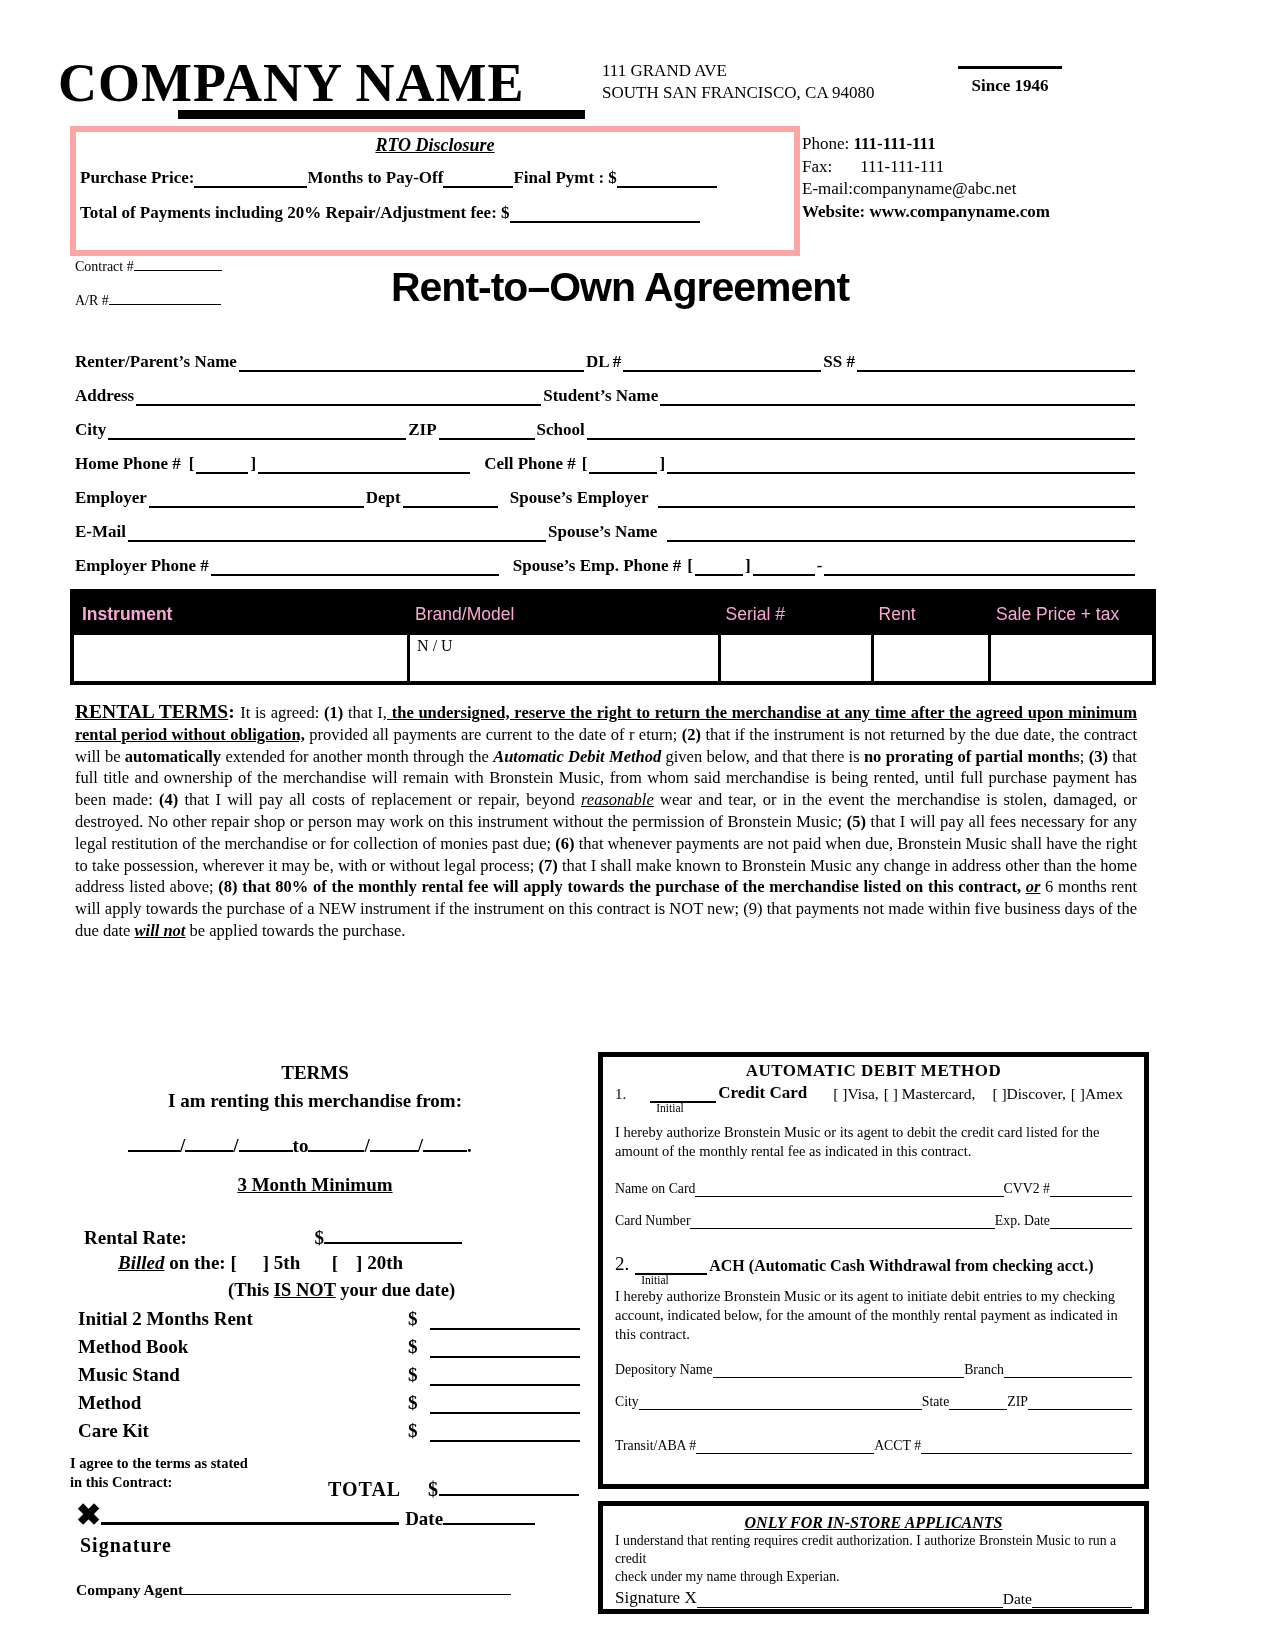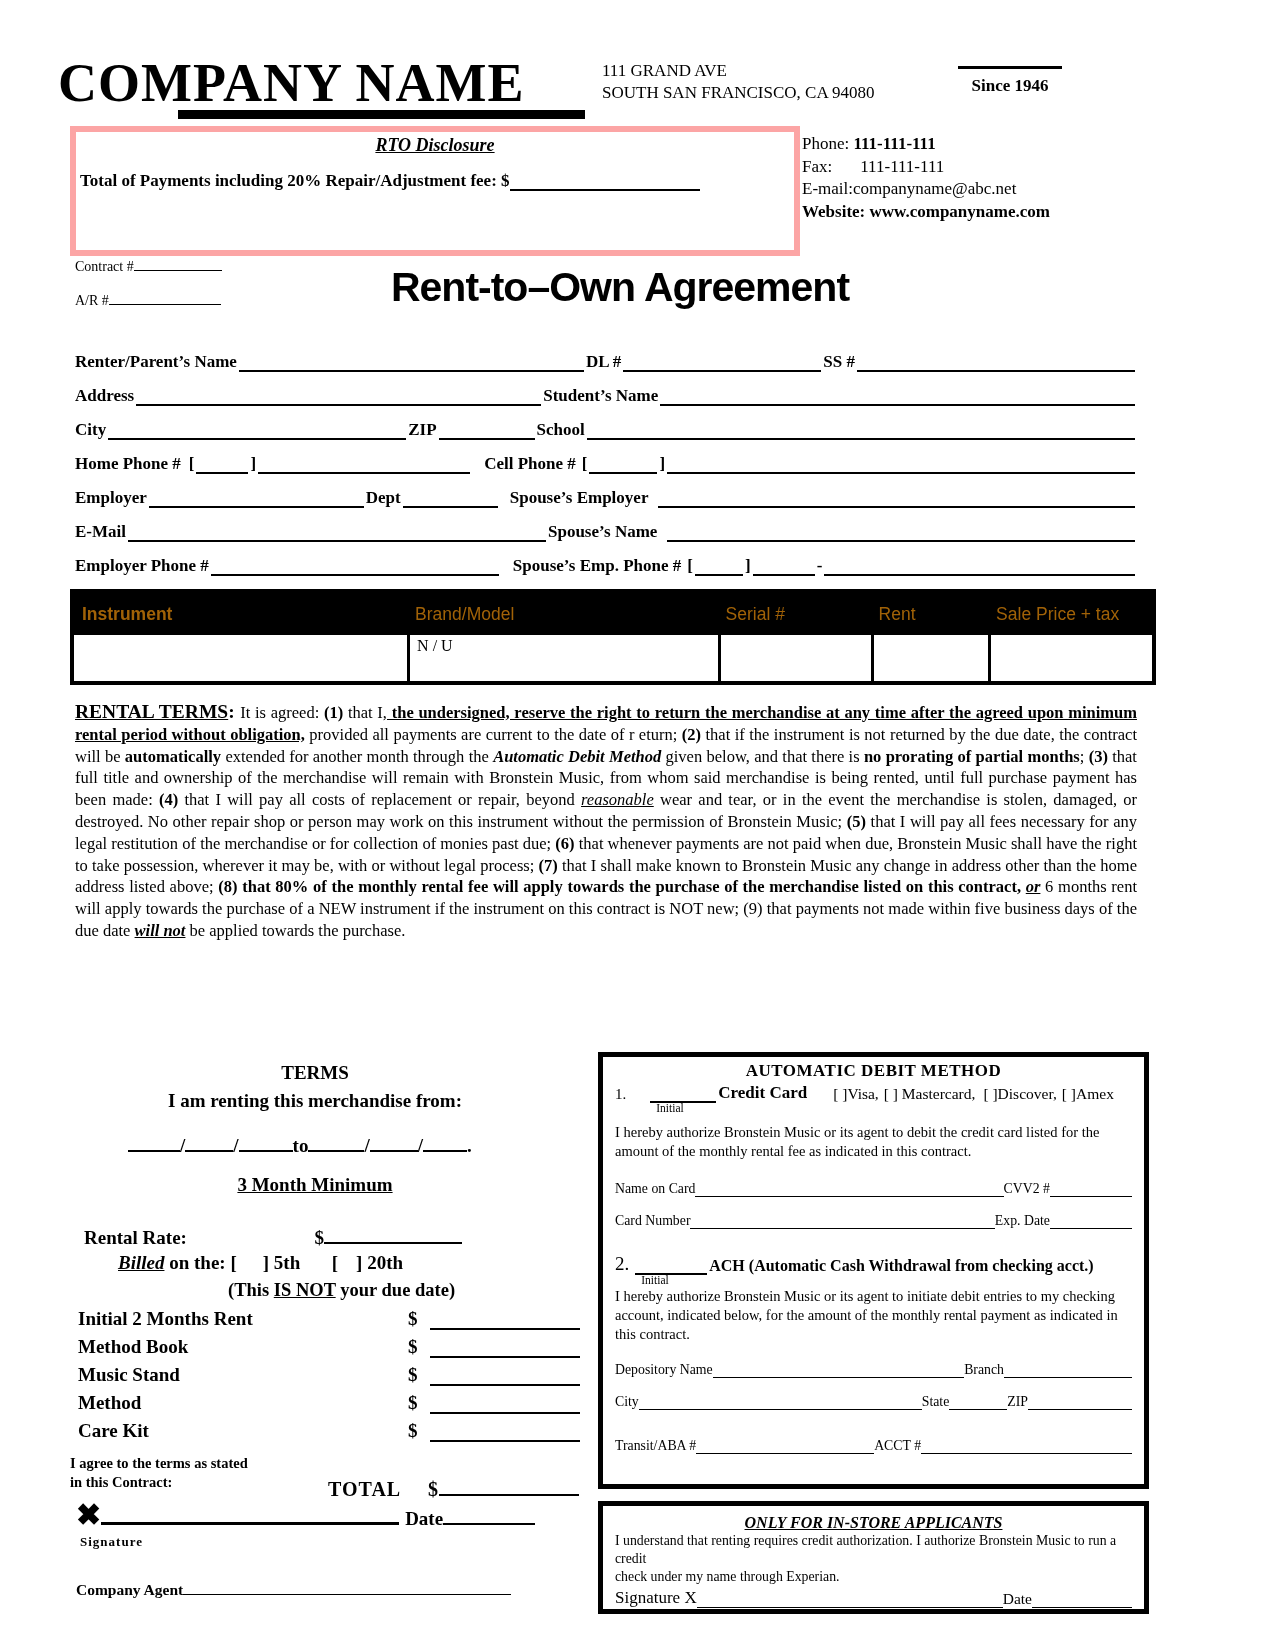--- a/index.html
+++ b/index.html
@@ -28,21 +28,21 @@
   .ar-line{left:75px;top:290px;font-size:14px;}
   .doc-title{left:0;top:264px;width:1240px;text-align:center;
              font-family:"Liberation Sans",sans-serif;font-size:41px;font-weight:bold;letter-spacing:-1px;}
   
   .form{left:75px;top:338px;width:1062px;}
   .frow{display:flex;align-items:flex-end;height:34px;font-size:17px;font-weight:bold;white-space:nowrap;}
   .frow .bl{margin:0 2px;}
   .grow{flex:1 1 auto;}
   
   .itable{left:70px;top:589px;width:1086px;border:4px solid #000;box-sizing:border-box;}
-  .ithead{display:flex;background:#000;color:#a16207;height:42px;align-items:center;
+  .ithead{display:flex;background:#000;color:#f9a8d4;height:42px;align-items:center;
           font-family:"Liberation Sans",sans-serif;font-size:17.5px;}
   .ithead div{padding:0 8px;box-sizing:border-box;}
   .itbody{display:flex;height:46px;font-size:16px;}
   .itbody div{padding:2px 7px;box-sizing:border-box;}
   .itbody div + div{border-left:3px solid #000;}
   .c1{width:30.9%;} .c2{width:28.8%;} .c3{width:14.2%;} .c4{width:10.9%;} .c5{width:15.2%;}
   
   .rterms{left:75px;top:701px;width:1062px;font-size:16.5px;line-height:21.8px;text-align:justify;}
   
   .terms-col{left:60px;top:1056px;width:510px;height:560px;}
@@ -75,20 +75,28 @@
   <div class="abs company-name">COMPANY NAME</div>
   <div class="abs company-bar"></div>
   <div class="abs addr">
     <div>111 GRAND AVE</div>
     <div>SOUTH SAN FRANCISCO, CA 94080</div>
   </div>
   <div class="abs since">Since 1946</div>
 
   <div class="abs rto-box">
     <div class="rto-title">RTO Disclosure</div>
+    <div class="rto-line l2">
+      <span>Purchase Price:</span>
+      <span class="bl" style="width:113px"></span>
+      <span>Months to Pay-Off</span>
+      <span class="bl" style="width:70px"></span>
+      <span>Final Pymt : $</span>
+      <span class="bl" style="width:100px"></span>
+    </div>
     <div class="rto-line l3">
       <span>Total of Payments including 20% Repair/Adjustment fee: $</span>
       <span class="bl" style="width:190px"></span>
     </div>
   </div>
 
   <div class="abs contact">
     <div><span>Phone: </span><span class="b">111-111-111</span></div>
     <div><span>Fax:</span><span style="display:inline-block;width:28px"></span><span>111-111-111</span></div>
     <div><span>E-mail:</span><span>companyname@abc.net</span></div>
@@ -247,37 +255,37 @@
       <span>in this Contract:</span>
     </div>
     <div class="abs t-line" style="top:418px;left:268px;font-size:20px;letter-spacing:1px">
       <span>TOTAL</span>
       <span style="display:inline-block;width:16px"></span>
       <span class="dollar">$</span><span class="bl" style="width:140px"></span>
     </div>
     <div class="abs" style="top:442px;left:16px;width:494px">
       <span class="xmark">✖</span><span class="sigline" style="width:298px"></span><span class="t-line" style="font-size:19px;margin-left:6px">Date</span><span class="bl" style="width:92px"></span>
     </div>
-    <div class="abs t-line" style="top:478px;left:20px;font-size:13px;letter-spacing:1px">Signature</div>
+    <div class="abs t-line" style="top:478px;left:20px;font-size:20px;letter-spacing:1px">Signature</div>
     <div class="abs t-line" style="top:524px;left:16px;font-size:15.5px">
       <span>Company Agent</span><span class="bl thin" style="width:328px"></span>
     </div>
   </div>
 
   <div class="abs dbox">
     <div class="d-title">AUTOMATIC DEBIT METHOD</div>
     <div class="d-row" style="margin-top:2px;font-size:15px">
       <span>1.</span>
       <span class="init" style="width:66px;margin-left:24px">
           <span>Initial</span>
         </span>
       <span class="b" style="font-size:17px;margin-left:2px">Credit Card</span>
       <span style="margin-left:26px;font-size:15.5px">[ ]Visa,</span>
       <span style="margin-left:5px;font-size:15.5px">[ ] Mastercard,</span>
-      <span style="margin-left:8px;font-size:15.5px">[ ]Discover,</span>
+      <span style="margin-left:17px;font-size:15.5px">[ ]Discover,</span>
       <span style="margin-left:5px;font-size:15.5px">[ ]Amex</span>
     </div>
     <div class="d-auth" style="margin-top:20px">I hereby authorize Bronstein Music or its agent to debit the credit card listed for the amount of the monthly rental fee as indicated in this contract.</div>
     <div class="d-field" style="margin-top:20px">
       <span>Name on Card</span>
       <span class="dbl grow"></span>
       <span>CVV2 #</span>
       <span class="dbl" style="width:82px"></span>
     </div>
     <div class="d-field" style="margin-top:16px">

